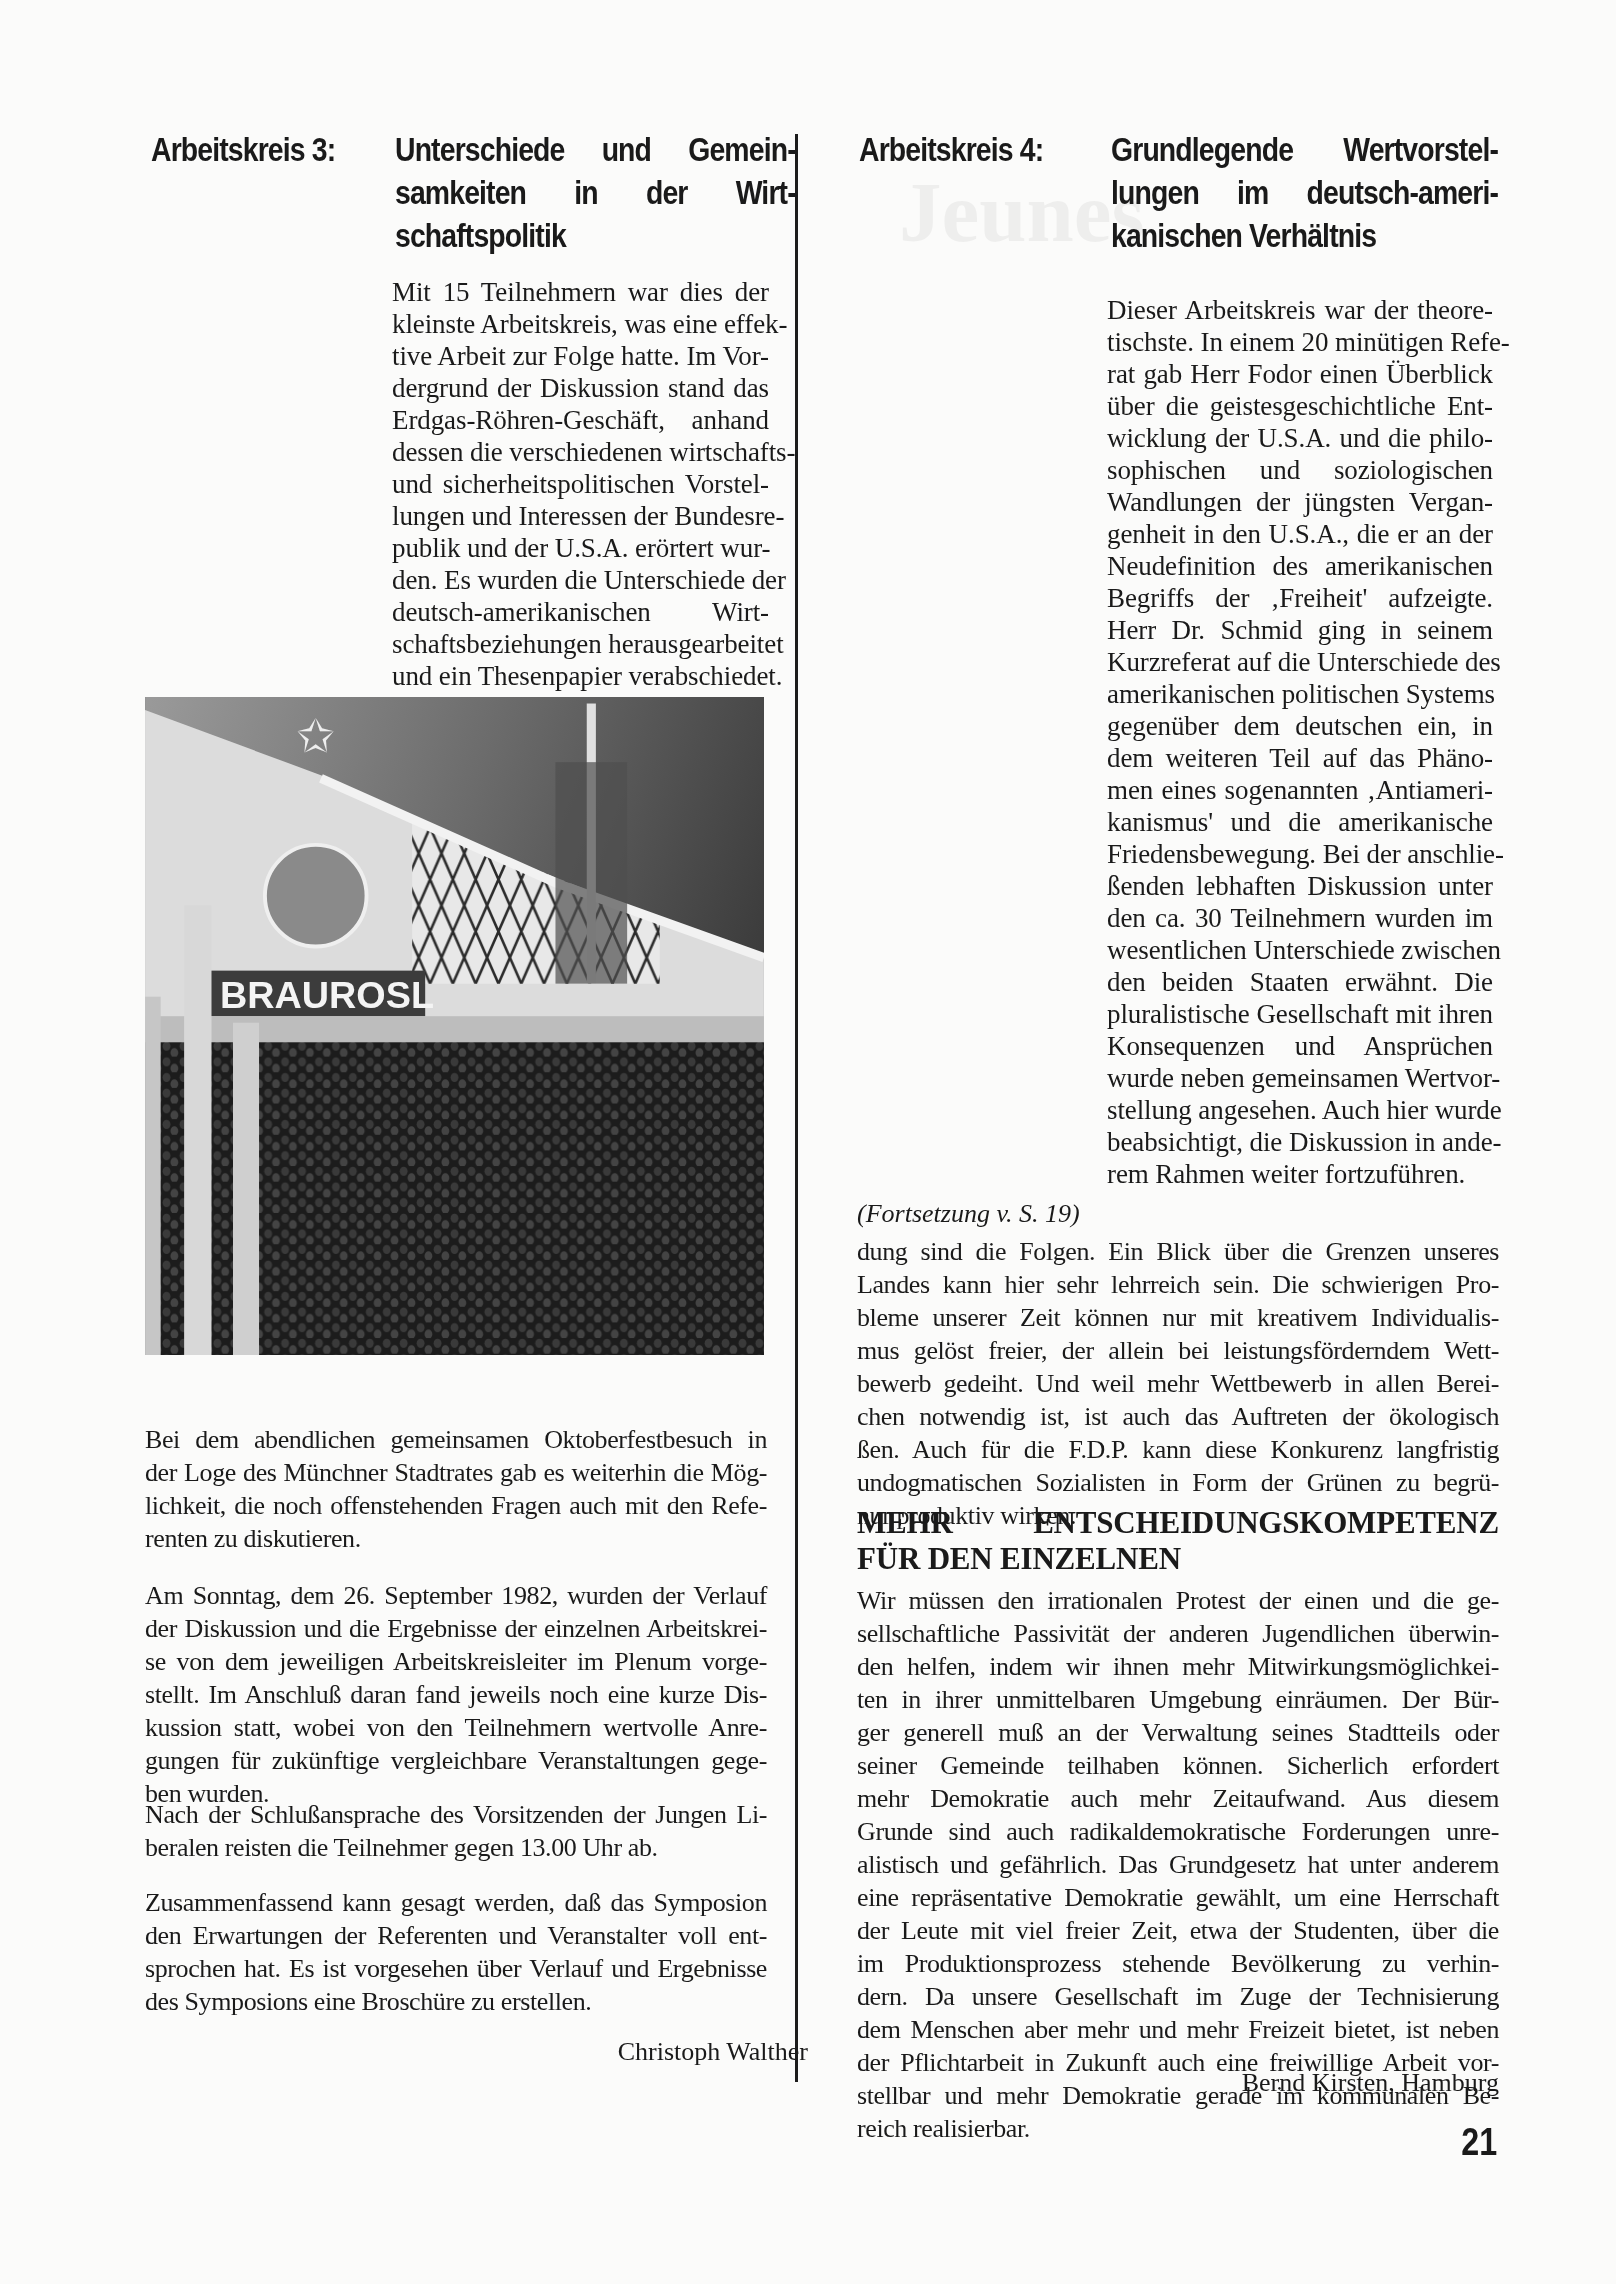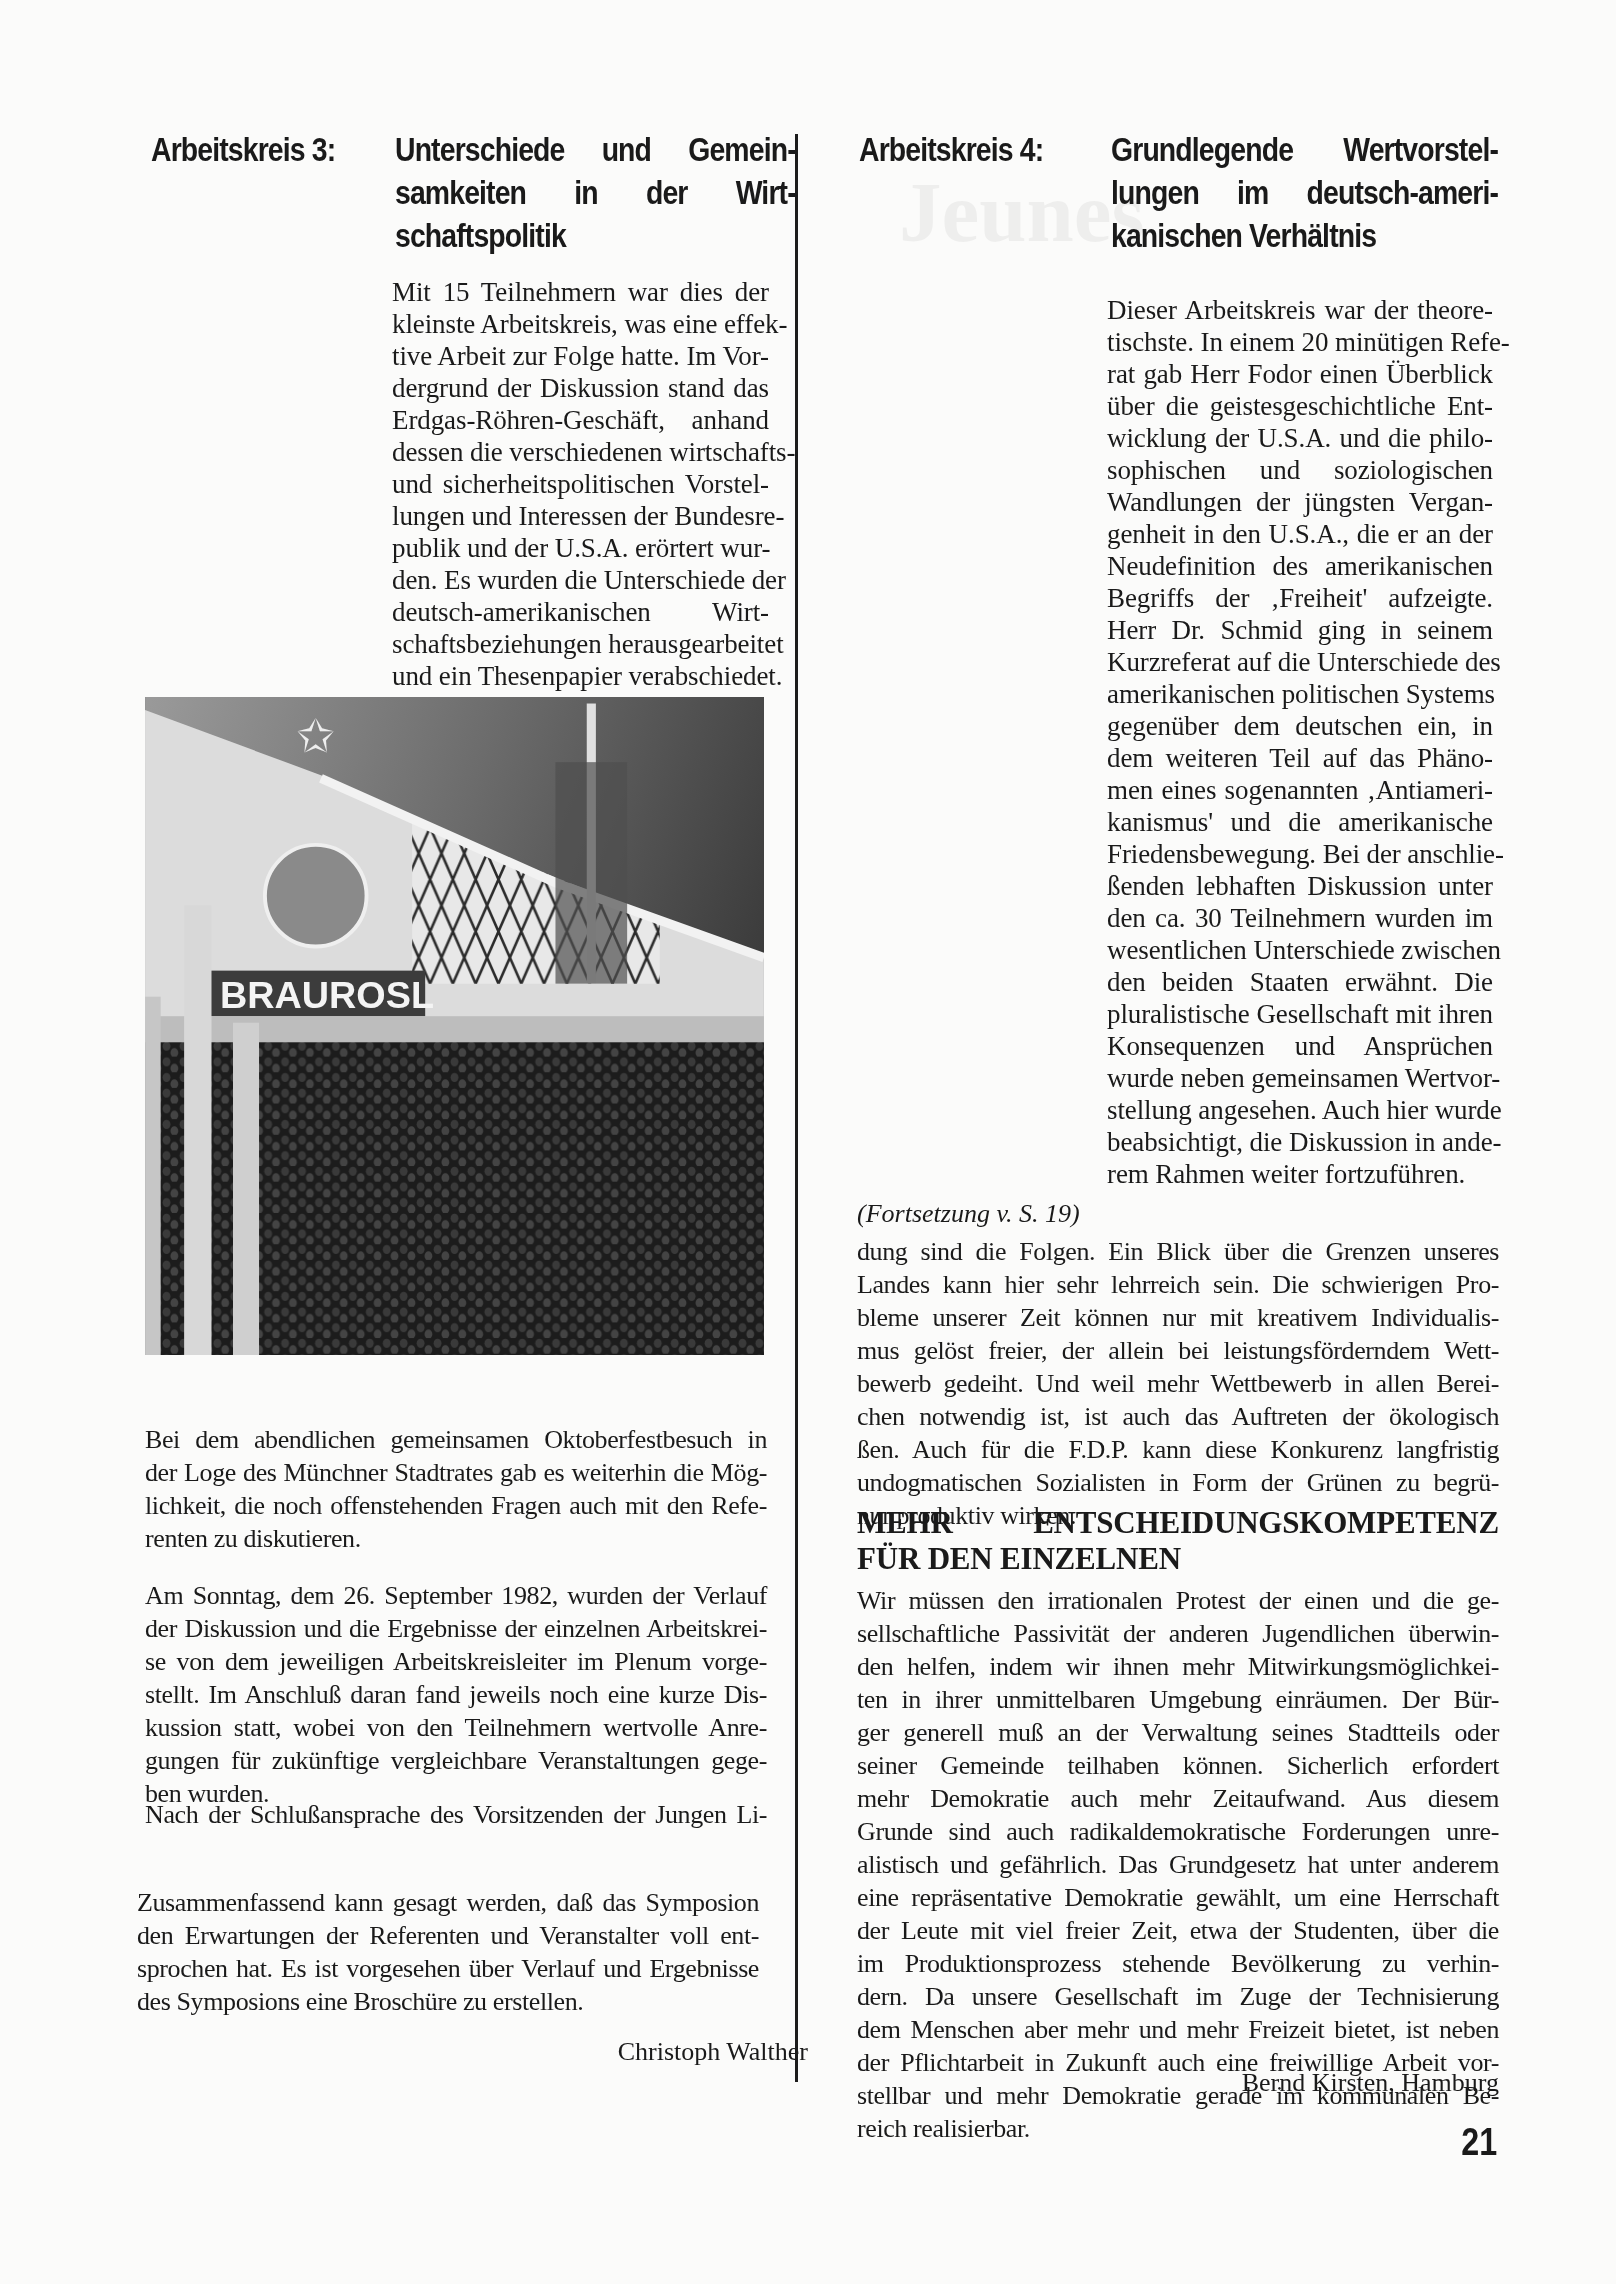--- a/index.html
+++ b/index.html
@@ -164,23 +164,24 @@
   <span class="ln">der Diskussion und die Ergebnisse der einzelnen Arbeitskrei-</span>
   <span class="ln">se von dem jeweiligen Arbeitskreisleiter im Plenum vorge-</span>
   <span class="ln">stellt. Im Anschluß daran fand jeweils noch eine kurze Dis-</span>
   <span class="ln">kussion statt, wobei von den Teilnehmern wertvolle Anre-</span>
   <span class="ln">gungen für zukünftige vergleichbare Veranstaltungen gege-</span>
   <span class="ln end">ben wurden.</span>
 </div>
 
 <div class="abs body-text condensed" style="left:145px; top:1798px; width:622px;">
   <span class="ln">Nach der Schlußansprache des Vorsitzenden der Jungen Li-</span>
-</div>
-
-<div class="abs body-text condensed" style="left:137px; top:1886px; width:622px;">
+  <span class="ln end">beralen reisten die Teilnehmer gegen 13.00 Uhr ab.</span>
+</div>
+
+<div class="abs body-text condensed" style="left:145px; top:1886px; width:622px;">
   <span class="ln">Zusammenfassend kann gesagt werden, daß das Symposion</span>
   <span class="ln">den Erwartungen der Referenten und Veranstalter voll ent-</span>
   <span class="ln">sprochen hat. Es ist vorgesehen über Verlauf und Ergebnisse</span>
   <span class="ln end">des Symposions eine Broschüre zu erstellen.</span>
 </div>
 
 <div class="abs signature" style="right:808px; top:2026px;margin-top:11px;">Christoph Walther</div>
 
 <div class="divider"></div>
 

